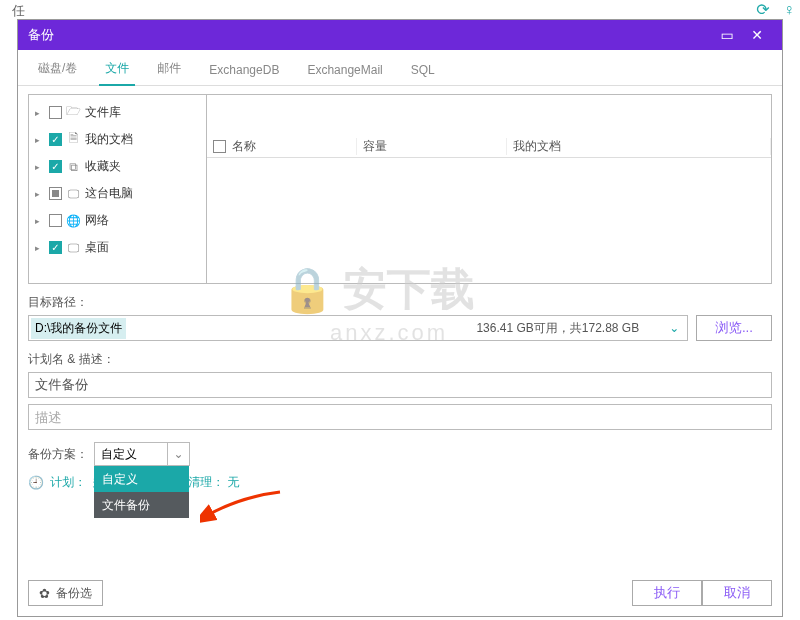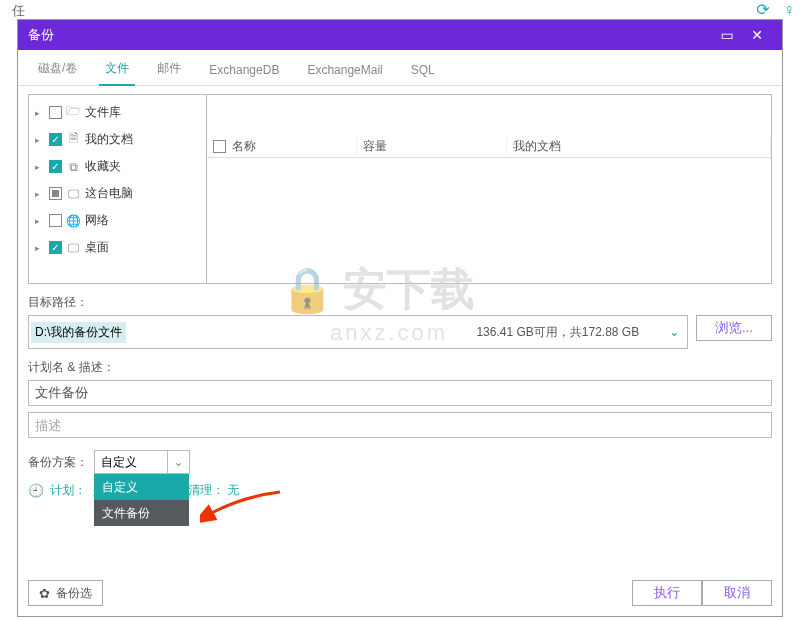--- a/index.html
+++ b/index.html
@@ -25,21 +25,21 @@
 .tree-icon { width: 15px; color: #888; text-align: center; }
 .tree-label { color: #333; }
 .table { flex: 1; }
 .table-header { display: flex; height: 22px; align-items: center; border-bottom: 1px solid #ddd; margin-top: 41px; }
 .th { display: flex; align-items: center; gap: 6px; color: #555; border-right: 1px solid #eee; padding: 0 6px; }
 .th:nth-child(1) { width: 150px; }
 .th:nth-child(2) { width: 150px; }
 .th:nth-child(3) { flex: 1; }
 .label { color: #555; margin-top: 10px; margin-bottom: 4px; display: block; }
 .row { display: flex; gap: 8px; }
-.path-input { flex: 1; height: 34px; border: 1px solid #bbb; display: flex; align-items: center; padding: 0 8px; justify-content: space-between; }
+.path-input { flex: 1; height: 26px; border: 1px solid #bbb; display: flex; align-items: center; padding: 0 8px; justify-content: space-between; }
 .path-left { background: #d6eef0; display: inline-block; padding: 2px 4px; margin: -2px 0 -2px -6px; }
 .path-info { color: #555; }
 .chev { color: #1ba8a8; margin-left: 30px; cursor: pointer; }
 .btn { height: 26px; padding: 0 18px; border: 1px solid #aaa; background: #fff; color: #8b5cf6; cursor: pointer; display: inline-flex; align-items: center; justify-content: center; min-width: 70px; }
 .text-input { width: 100%; height: 26px; border: 1px solid #bbb; padding: 0 6px; color: #555; }
 .text-input::placeholder { color: #aaa; }
 .scheme-row { display: flex; align-items: center; gap: 6px; margin-top: 12px; }
 .scheme-label { color: #555; }
 .select-wrap { position: relative; }
 .select-main { display: flex; border: 1px solid #bbb; height: 24px; }

